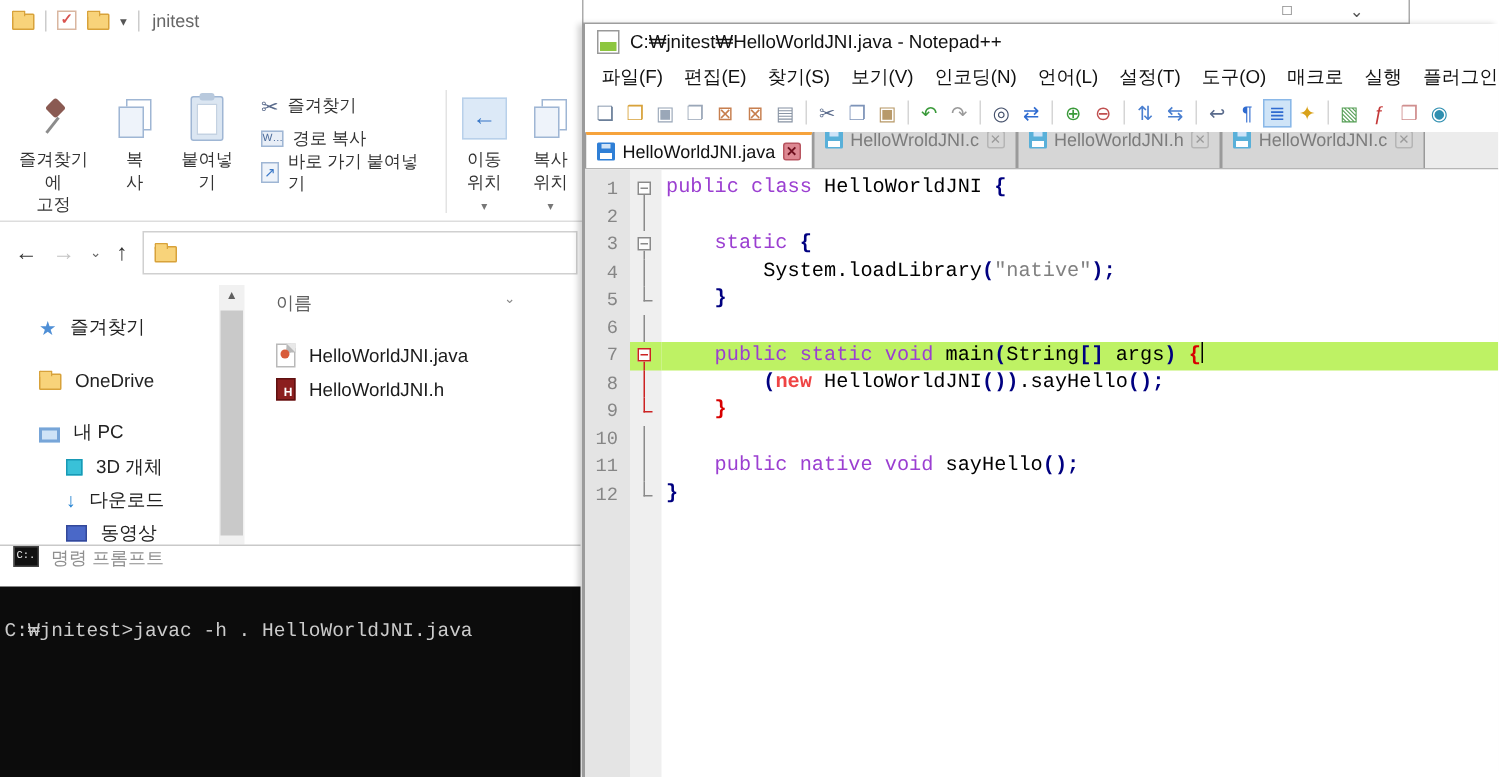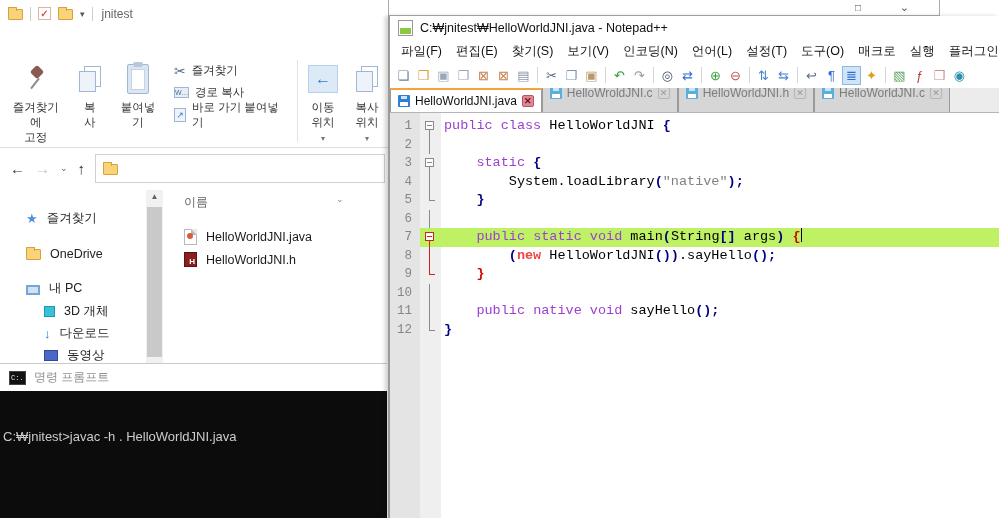--- a/index.html
+++ b/index.html
@@ -77,24 +77,24 @@
   .fhead .fchev{position:absolute;left:166px;top:4px;font-size:9px;color:#8a8a8a}
   .fitem{display:flex;align-items:center;gap:9px;height:23px;padding-left:14px;font-size:12.5px;color:#1b1b1b}
   .i-doc{display:inline-block;width:13px;height:16px;background:#fff;border:1px solid #b9b9b9;position:relative}
   .i-doc::before{content:"";position:absolute;right:-1px;top:-1px;border:3px solid #e8e8e8;border-left-color:#b9b9b9;border-bottom-color:#b9b9b9}
   .i-doc.java::after{content:"";position:absolute;left:2px;top:3px;width:6px;height:6px;background:#d85c3a;border-radius:50%}
   .i-hfile{display:inline-block;width:13px;height:15px;background:#8b1f1f;border:1px solid #5f1010;position:relative}
   .i-hfile::before{content:"H";position:absolute;right:1px;bottom:0;color:#fff;font-size:8px;font-weight:bold}
 
   
   #cmd{position:absolute;left:0;top:363px;width:387px;height:155px;z-index:1;border-top:1px solid #c9c9c9}
-  .cmd-title{height:27px;background:#fff;display:flex;align-items:center;gap:8px;padding-left:9px;font-size:12px;color:#8f8f8f}
+  .cmd-title{height:27px;background:#fff;display:flex;gap:8px;padding-left:9px;font-size:12px;color:#8f8f8f}
   .cmd-ico{width:17px;height:14px;background:#111;border:1px solid #444;color:#eee;font-size:7px;line-height:12px;padding-left:1px;font-family:"Liberation Mono",monospace}
   .cmd-ico::before{content:"C:."}
-  .cmd-body{height:128px;background:#0c0c0c;padding:38px 3px;font-family:Liberation Sans, sans-serif;font-size:13px;color:#ccc;white-space:pre}
+  .cmd-body{height:128px;background:#0c0c0c;padding:22px 3px;font-family:Liberation Mono, monospace;font-size:13px;color:#ccc;white-space:pre}
 
   
   #npp{position:absolute;left:388px;top:16px;width:611px;height:502px;background:#fff;z-index:2;border-left:2px solid #9b9b9b;box-shadow:-3px 0 4px rgba(0,0,0,.18)}
   .npp-title{height:24px;display:flex;align-items:center;gap:7px;padding-left:8px;font-size:12.5px;color:#111}
   .npp-ico{width:15px;height:16px;background:#fff;border:1px solid #999;position:relative;flex:none}
   .npp-ico::after{content:"";position:absolute;left:1px;right:1px;bottom:1px;height:6px;background:#8dc63f}
   .npp-menu{height:22px;display:flex;align-items:center;padding-left:4px;font-size:12.5px;color:#111;white-space:nowrap;overflow:hidden}
   .mi{padding:3px 7px}
   .npp-toolbar{height:26px;display:flex;align-items:center;padding-left:4px;gap:1px;overflow:hidden}
   .tbi{width:19px;height:19px;display:flex;align-items:center;justify-content:center;font-size:13px;flex:none}

